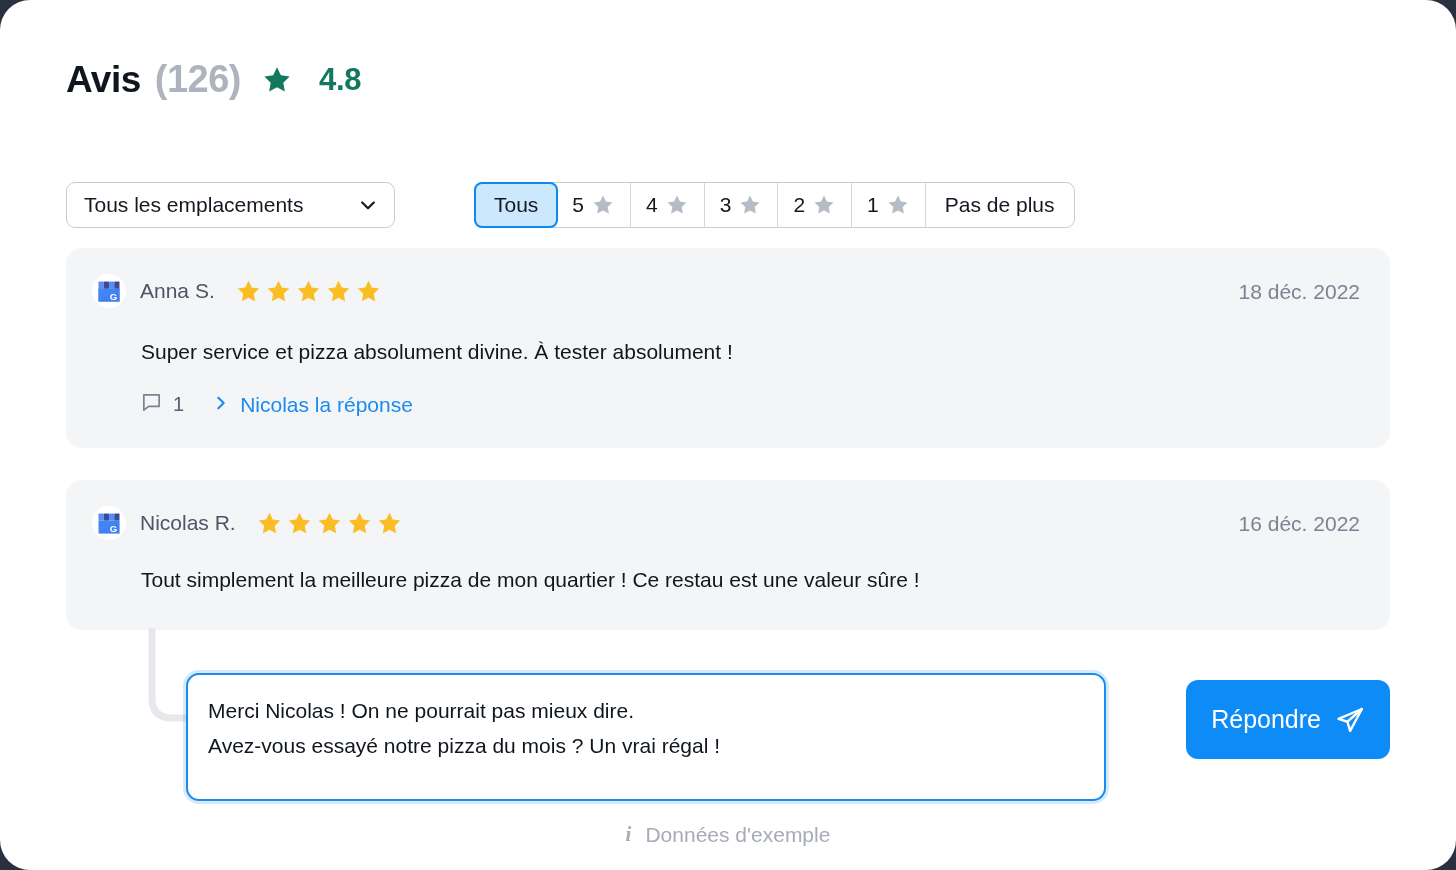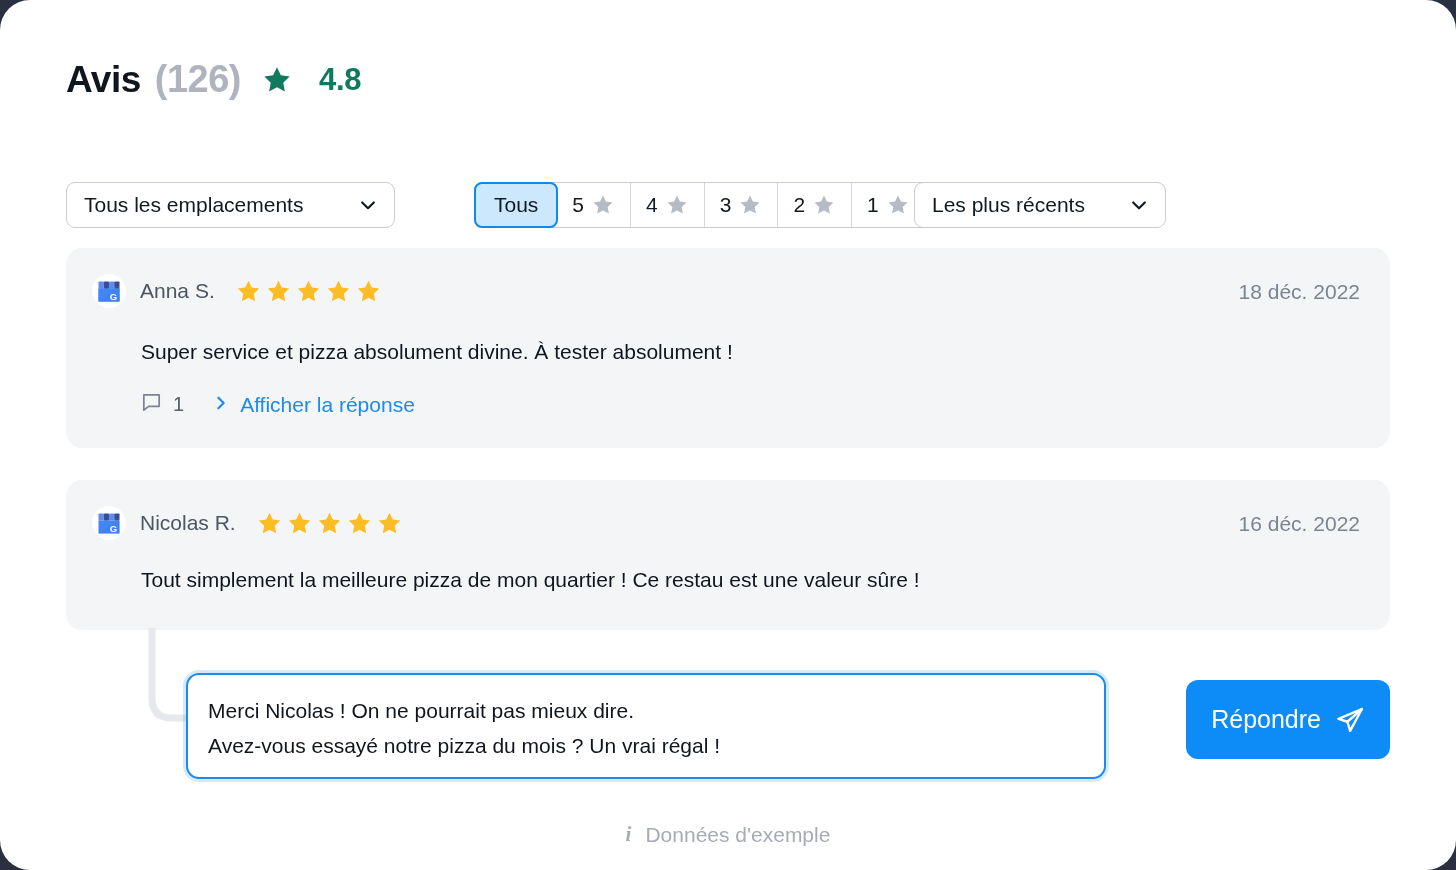--- a/index.html
+++ b/index.html
@@ -221,21 +221,21 @@
     position: absolute;
     left: 186px;
     top: 673px;
     width: 1204px;
     height: 106px;
   }
   #reply-textarea {
     position: absolute;
     left: 0; top: 0;
     width: 920px;
-    height: 106px;
+    height: 128px;
     border: 2px solid #1b8bf0;
     border-radius: 13px;
     background: #ffffff;
     box-shadow: 0 0 0 3px rgba(27,139,240,0.18);
     padding: 18px 20px 0 20px;
     font-family: "Liberation Sans", sans-serif;
     font-size: 21px;
     color: #10161d;
     line-height: 35px;
     outline: none;
@@ -361,28 +361,20 @@
           <svg width="24" height="24" viewBox="0 0 24 24">
               <path fill="#b6bcc6" d="M12 2.4l2.9 6.1 6.6.9-4.8 4.6 1.2 6.6L12 17.5l-5.9 3.1 1.2-6.6L2.5 9.4l6.6-.9z"></path>
             </svg>
         </span>
       </div>
       <div class="rating-seg">
         <span>Pas de plus</span>
       </div>
     </div>
 
-    <div class="select-box" id="sort-select">
-      <span class="label">Les plus récents</span>
-      <span class="chev">
-        <svg width="20" height="20" viewBox="0 0 24 24">
-            <path fill="none" stroke="#131921" stroke-width="2.6" stroke-linecap="round" stroke-linejoin="round" d="M5 9l7 7 7-7"></path>
-          </svg>
-      </span>
-    </div>
   </div>
 
   <div class="review-card" id="review-card-0">
     <div class="review-head">
       <span class="avatar">
         <svg width="28" height="28" viewBox="0 0 32 32">
           <rect x="4" y="13" width="24" height="15" fill="#4285f4"></rect>
           <path d="M4 13 L28 13 L28 28 L4 28 Z" fill="#4285f4"></path>
           <path d="M4 28 L28 13 L28 28 Z" fill="#3b78e7" opacity="0.35"></path>
           <rect x="4" y="5" width="6" height="8" rx="1" fill="#5b8def"></rect>
@@ -421,21 +413,21 @@
             </svg>
         </span>
         <span class="comment-count">1</span>
       </span>
       <span class="show-reply">
         <span>
           <svg width="16" height="20" viewBox="0 0 24 24">
               <path fill="none" stroke="#1b8bf0" stroke-width="3.2" stroke-linecap="round" stroke-linejoin="round" d="M8 4l8 8-8 8"></path>
             </svg>
         </span>
-        <span class="show-reply-label">Afficher la réponse</span>
+        <span class="show-reply-label">Nicolas la réponse</span>
       </span>
     </div>
   </div>
 
   <div class="review-card" id="review-card-1">
     <div class="review-head">
       <span class="avatar">
         <svg width="28" height="28" viewBox="0 0 32 32">
           <rect x="4" y="13" width="24" height="15" fill="#4285f4"></rect>
           <path d="M4 28 L28 13 L28 28 Z" fill="#3b78e7" opacity="0.35"></path>

